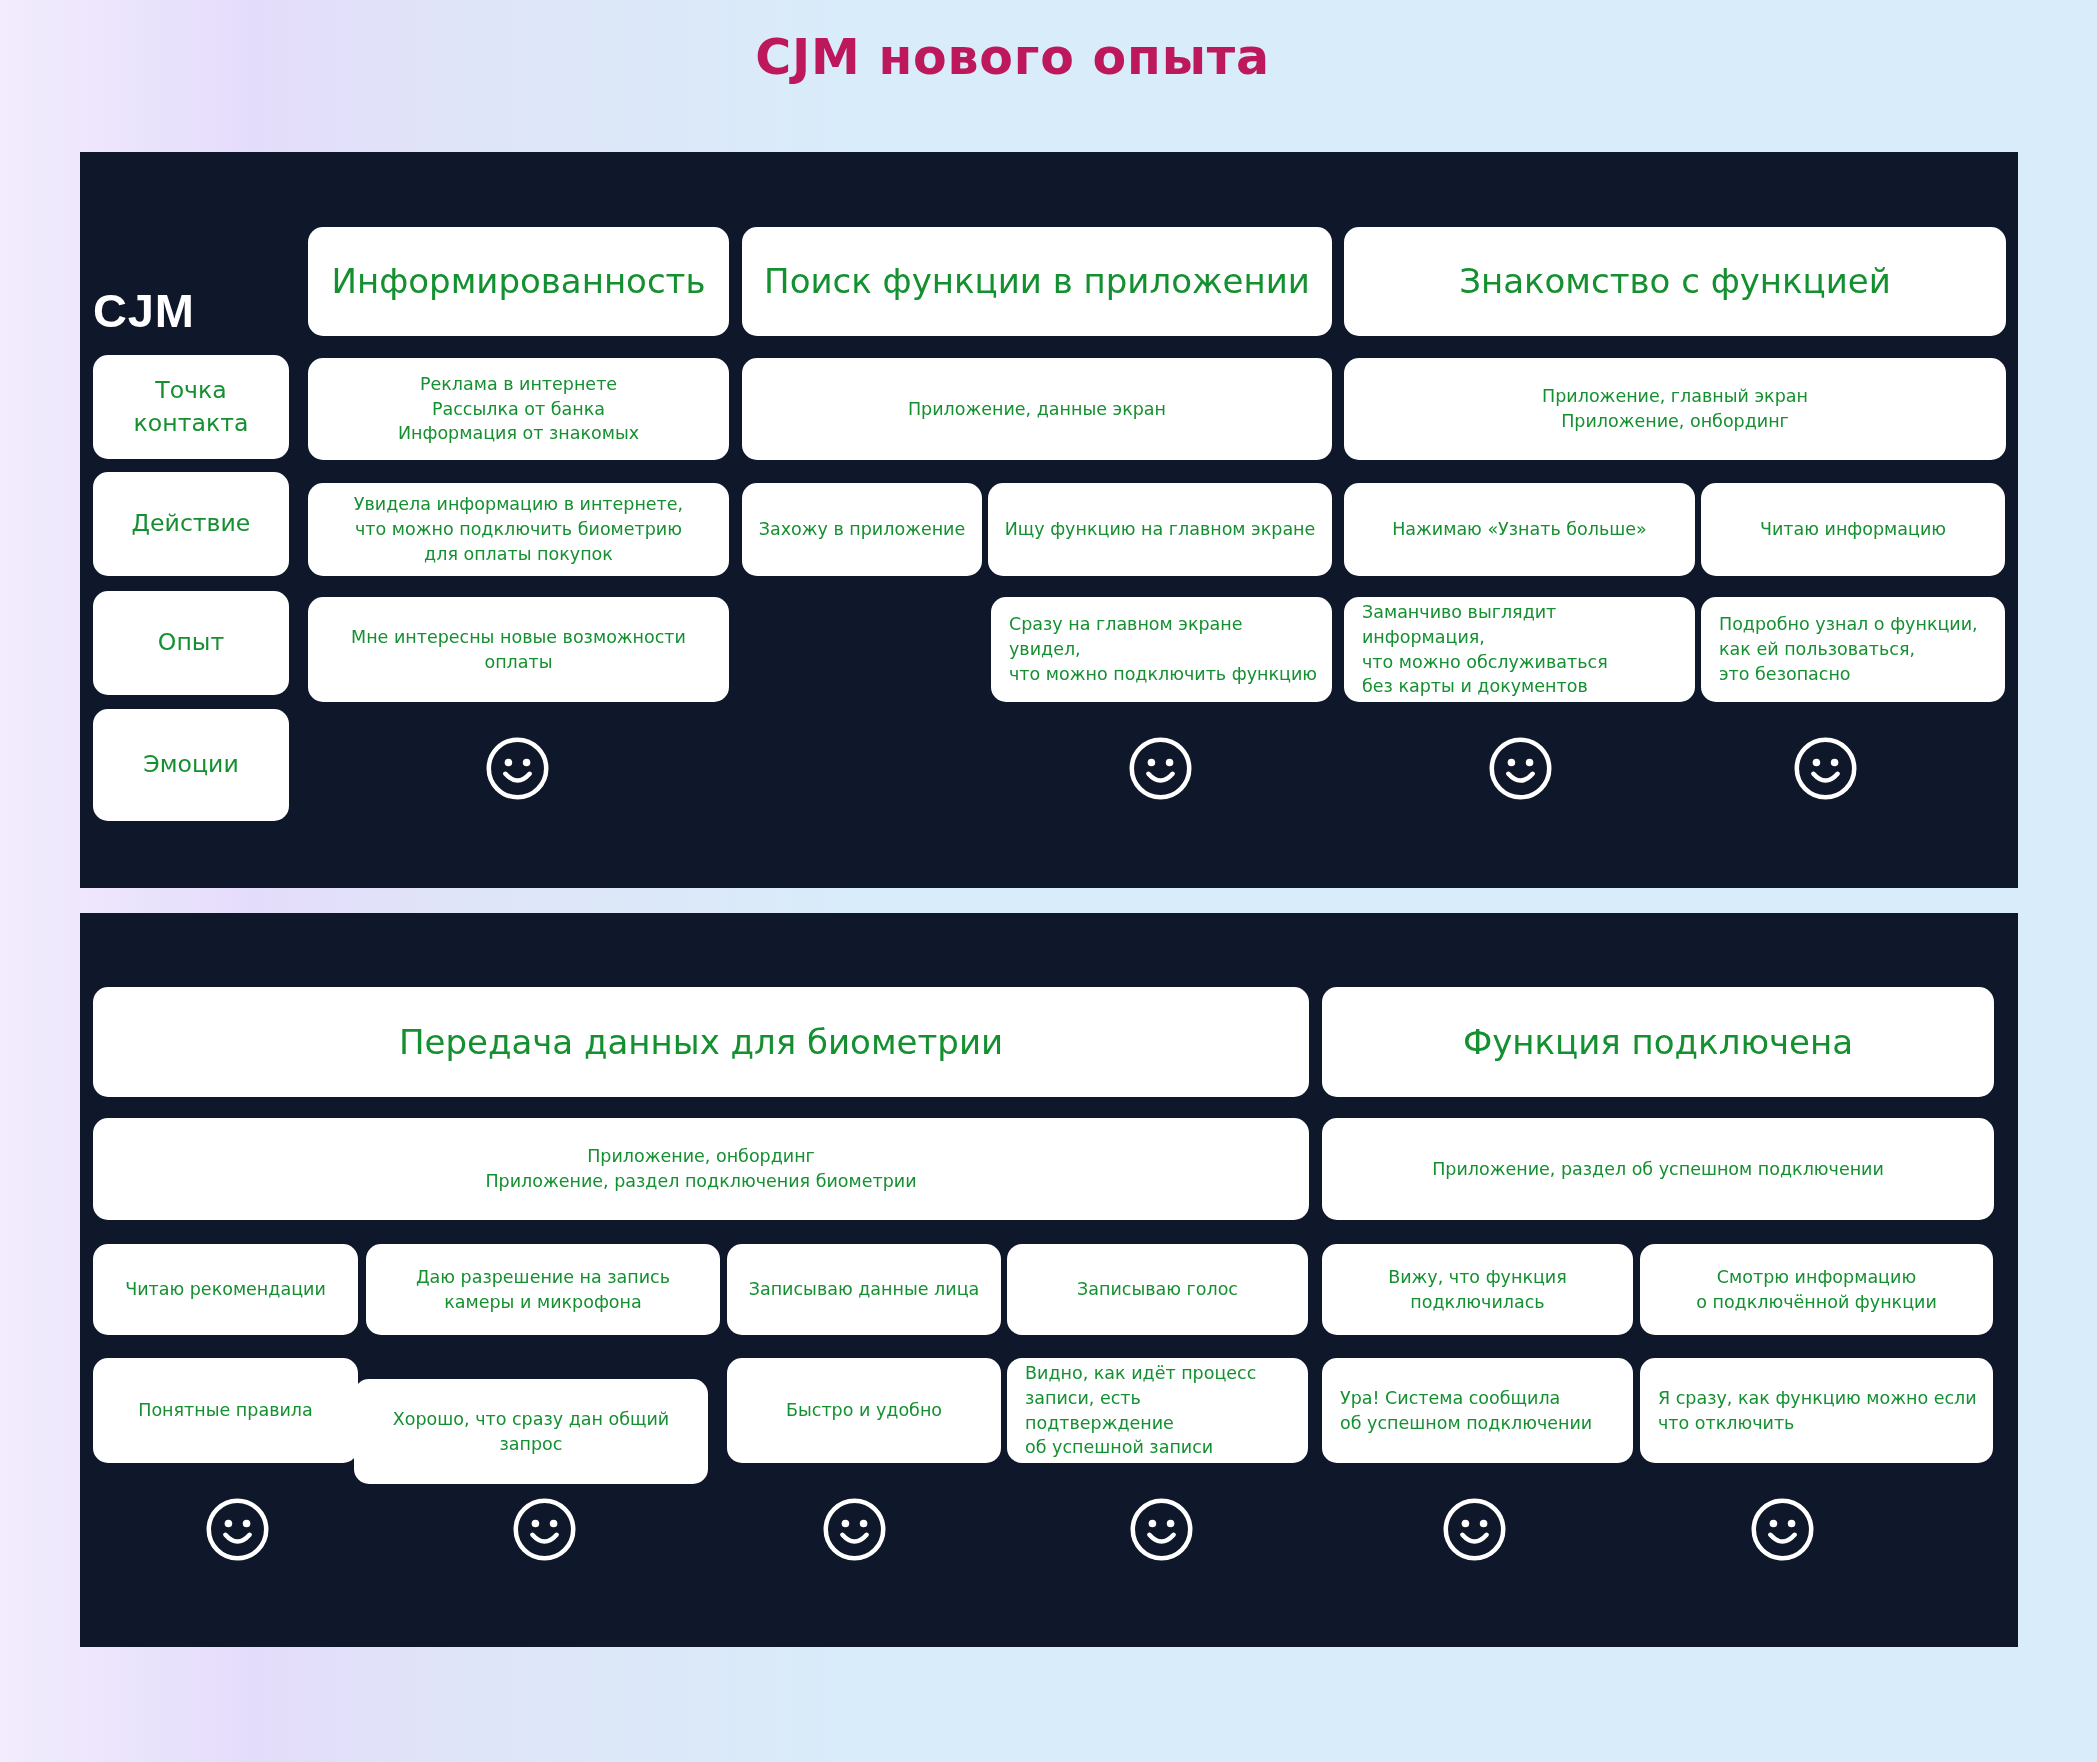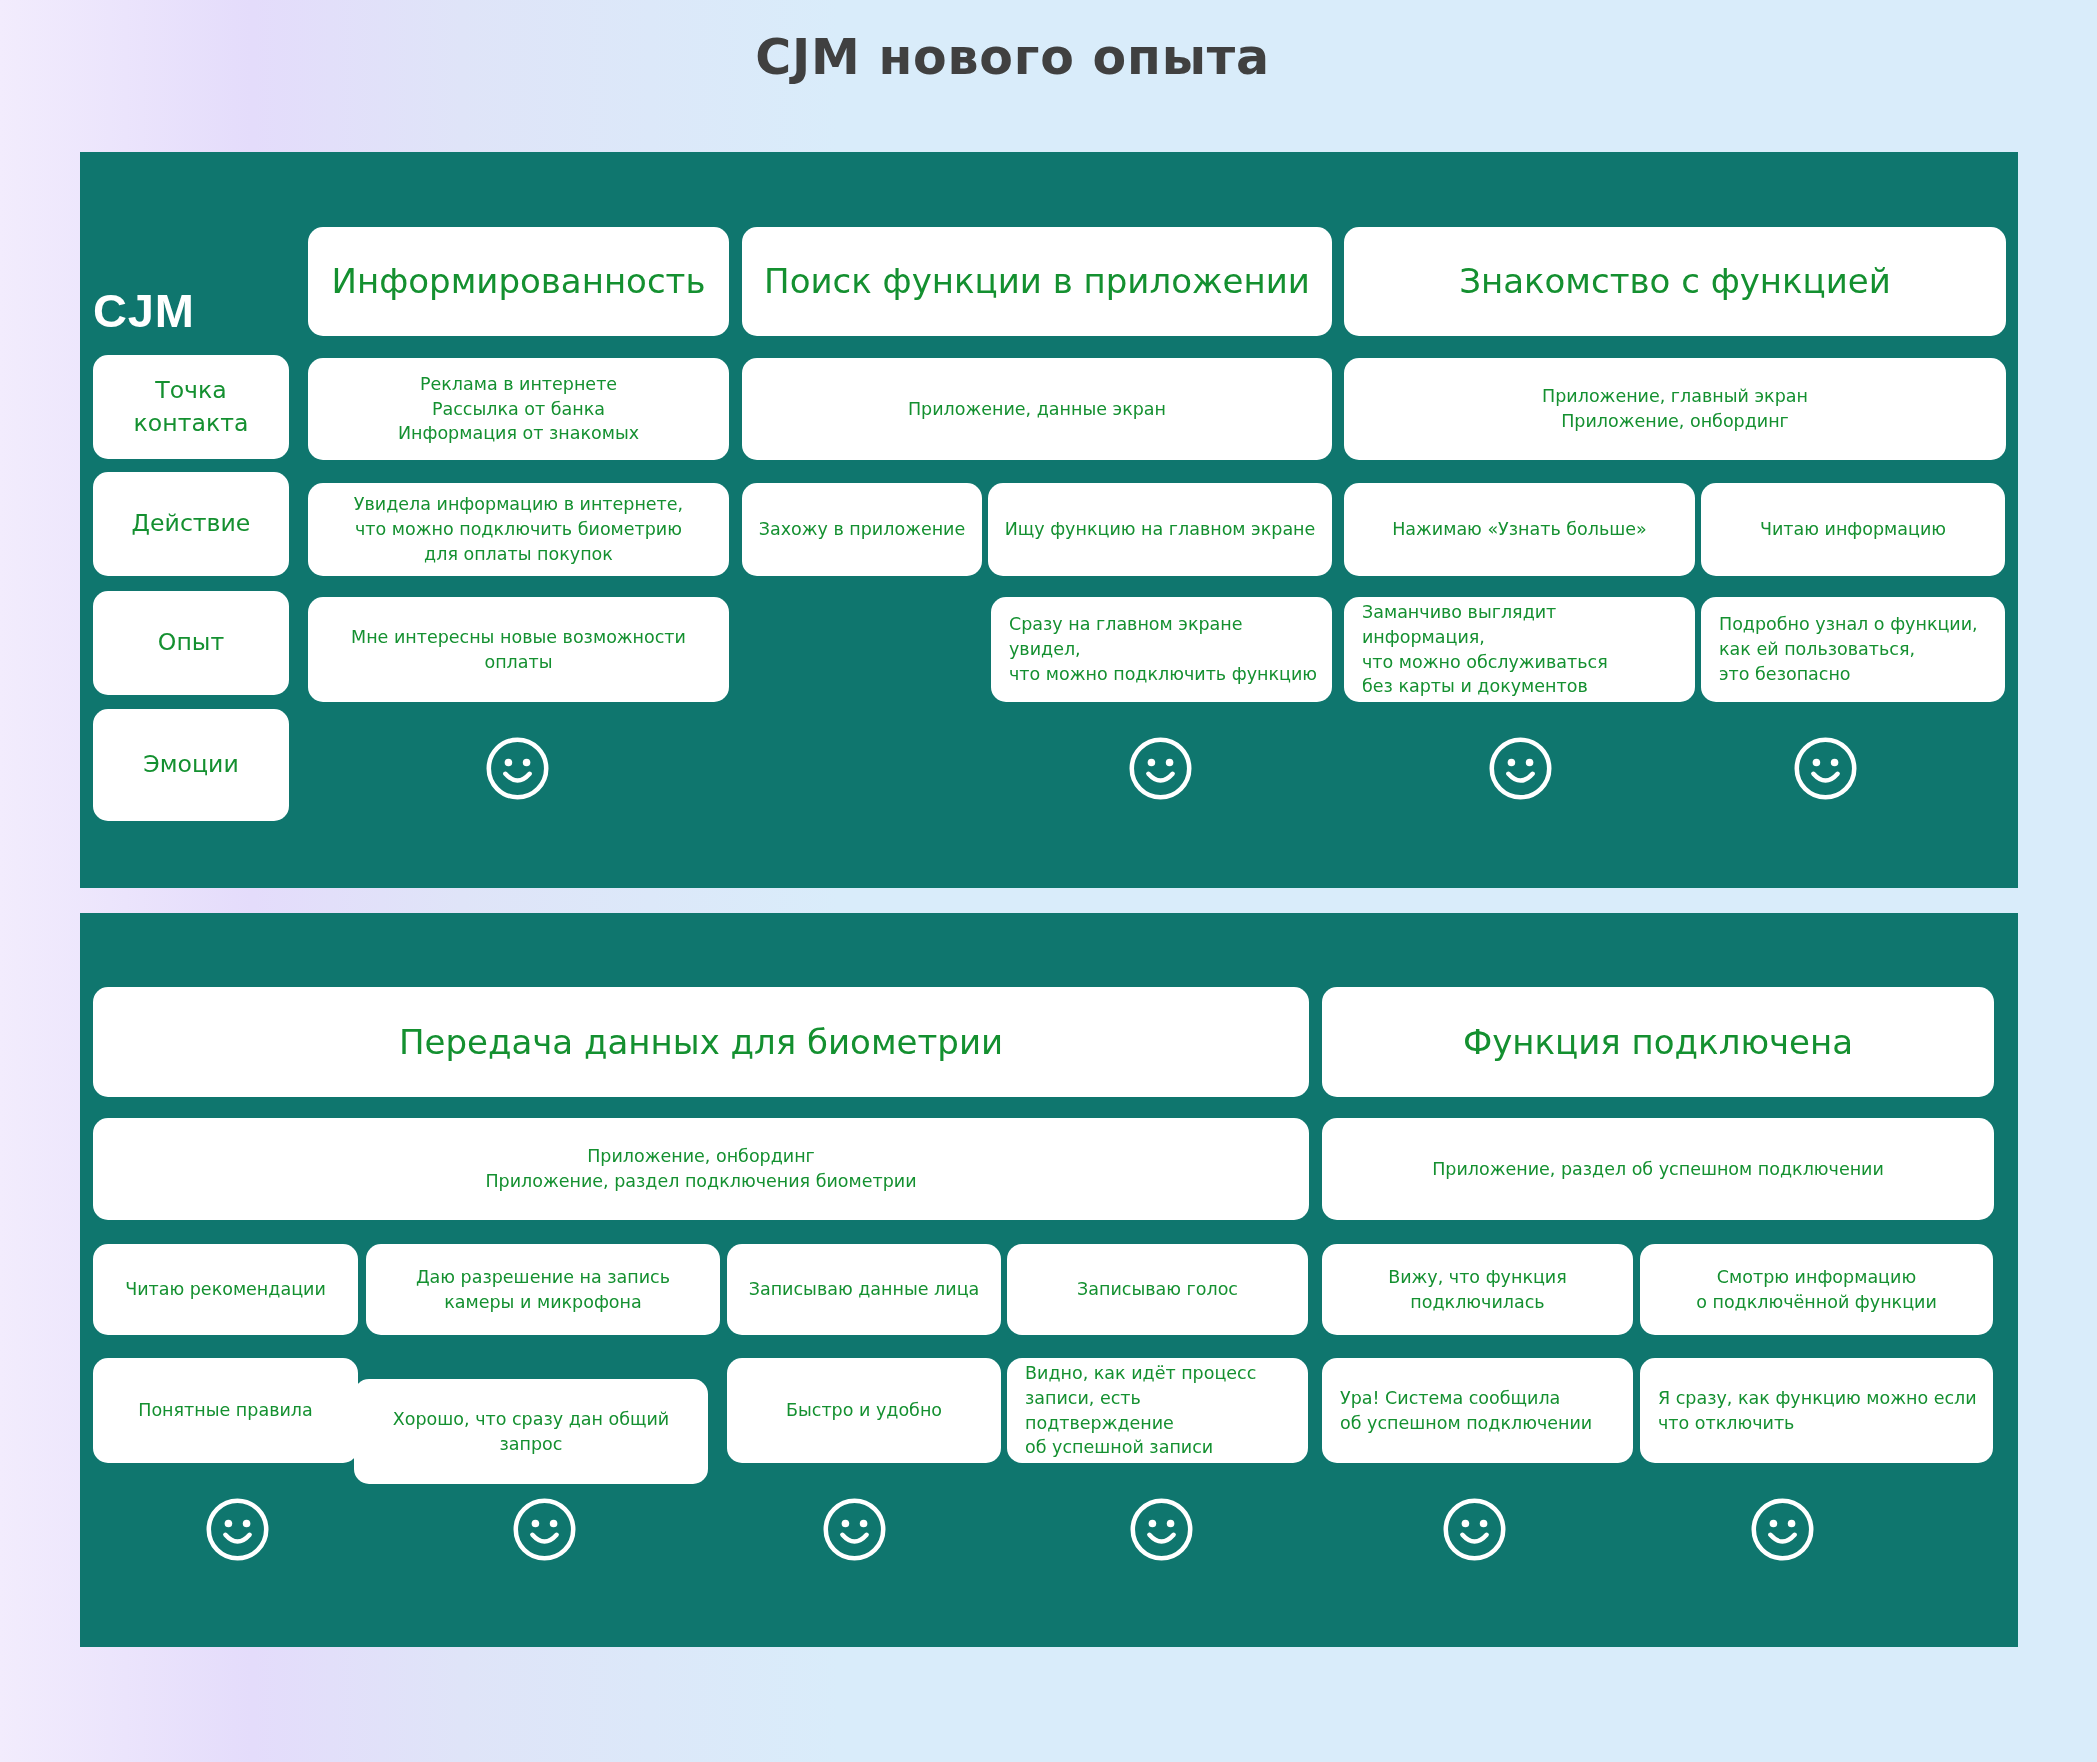--- a/index.html
+++ b/index.html
@@ -5,25 +5,25 @@
   * { box-sizing: border-box; margin: 0; padding: 0; }
   html, body { width: 2097px; height: 1763px; overflow: hidden; }
   body {
     position: relative;
     font-family: "DejaVu Sans", "Liberation Sans", sans-serif;
     background: linear-gradient(90deg, #f2ecfd 0%, #e4dcfb 12%, #dfe4f8 22%, #d9ecfa 40%, #d9ecfa 100%);
     color: #149030;
   }
   .title {
     position: absolute; left: 0; top: 29px; width: 2025px;
-    text-align: center; font-size: 49px; font-weight: bold; color: #404040;
+    text-align: center; font-size: 49px; font-weight: bold; color: #be185d;
     font-family: "DejaVu Sans", sans-serif; letter-spacing: 0.8px;
   }
   .panel {
-    position: absolute; left: 80px; width: 1938px; background: #0f766e;
+    position: absolute; left: 80px; width: 1938px; background: #0f172a;
   }
   #panel1 { top: 152px; height: 736px; }
   #panel2 { top: 913px; height: 734px; }
   .card {
     position: absolute; background: #fff; border-radius: 15px;
     display: flex; align-items: center; justify-content: center;
     text-align: center; color: #149030; font-size: 17.5px; line-height: 1.42;
     padding: 0 13.7px; white-space: pre-line;
   }
   .card.left { justify-content: flex-start; text-align: left; padding-left: 18px; }

